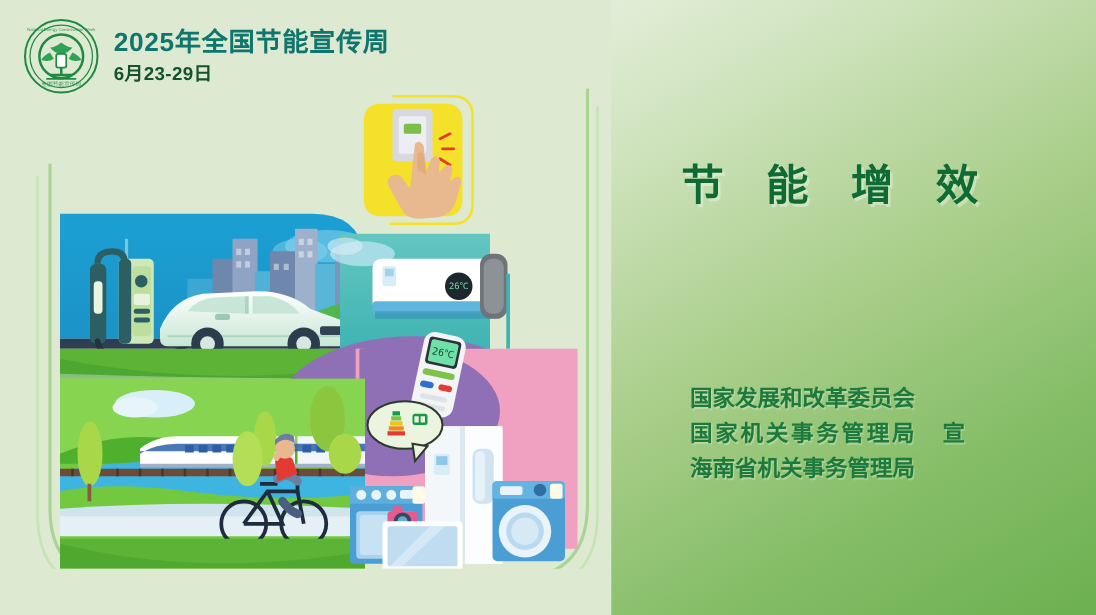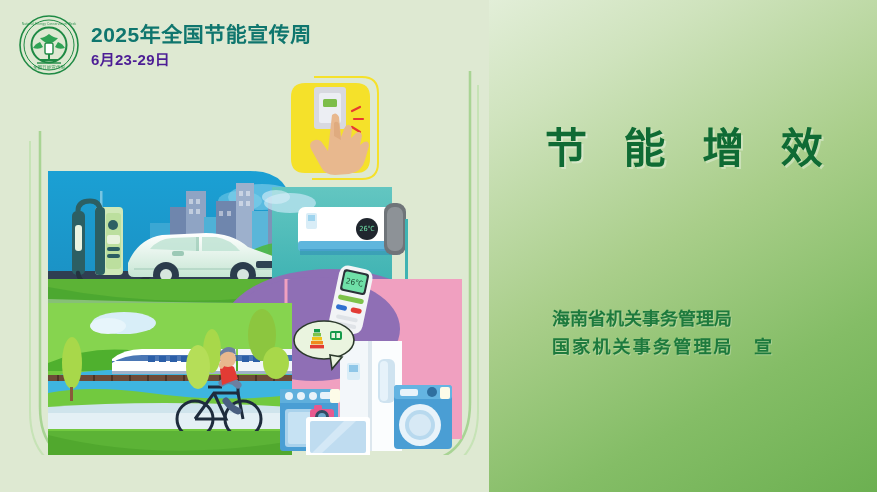--- a/index.html
+++ b/index.html
@@ -14,32 +14,32 @@
   .left-panel{position:absolute;left:0;top:0;width:489px;height:492px;background:#dee9d2;}
   .right-panel{position:absolute;left:489px;top:0;width:388px;height:492px;
     background:linear-gradient(150deg,#e2eed8 0%,#cfe3bd 18%,#a9ce8a 48%,#84bd66 75%,#6cb051 100%);}
 
   
   .header{position:absolute;left:18px;top:14px;display:flex;align-items:center;gap:11px;z-index:40;}
   .logo{width:62px;height:62px;border-radius:50%;position:relative;flex:none;}
   .logo svg{display:block;}
   .header-text{display:flex;flex-direction:column;line-height:1;}
   .h-title{font-size:21px;font-weight:bold;color:#0f766e;letter-spacing:.5px;}
-  .h-date{font-size:15px;font-weight:bold;color:#4c1d95;margin-top:7px;letter-spacing:.3px;}
+  .h-date{font-size:15px;font-weight:bold;color:#14532d;margin-top:7px;letter-spacing:.3px;}
 
   
   .illus{position:absolute;left:0;top:11px;width:489px;height:492px;}
   .illus svg{display:block;}
 
   
   .headline{position:absolute;left:545px;top:118px;z-index:30;}
   .hl-line{
     font-family:"DejaVu Serif","Liberation Serif",serif;
     font-weight:bold;color:#0f6b34;
-    font-size:42px;line-height:62px;white-space:nowrap;
+    font-size:34px;line-height:62px;white-space:nowrap;
     text-shadow:2px 2px 0 rgba(255,255,255,.35);
   }
   .hl-1{letter-spacing:11px;}
   .hl-2{letter-spacing:1px;}
 
   .orgs{position:absolute;left:552px;top:305px;z-index:30;}
   .org-line{
     font-size:18px;font-weight:bold;color:#1d7a3d;
     line-height:28px;white-space:nowrap;
     text-shadow:1px 1px 0 rgba(255,255,255,.25);
@@ -399,17 +399,18 @@
       <div class="h-title">2025年全国节能宣传周</div>
       <div class="h-date">6月23-29日</div>
     </div>
   </div>
 
   <div class="headline">
     <div class="hl-line hl-1">节 能 增 效</div>
   </div>
 
   <div class="orgs">
+    <div class="org-line">国家发展和改革委员会</div>
+    <div class="org-line org-2">国家机关事务管理局　宣</div>
     <div class="org-line">海南省机关事务管理局</div>
-    <div class="org-line org-2">国家机关事务管理局　宣</div>
   </div>
 
 </div>
 
 </body></html>

